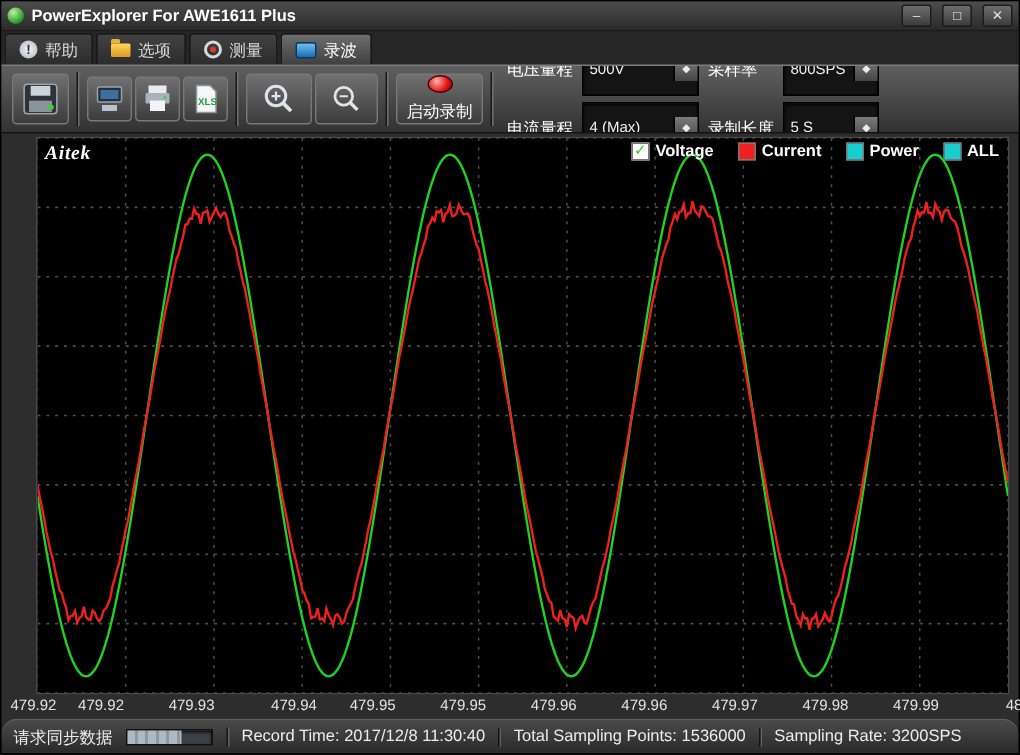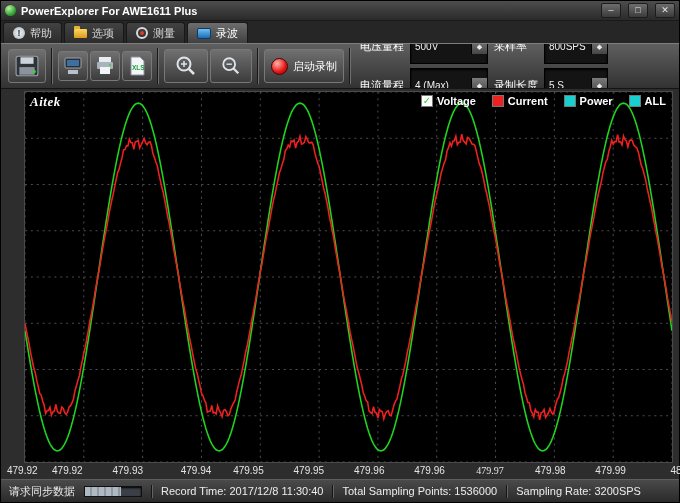--- a/index.html
+++ b/index.html
@@ -41,21 +41,21 @@
 
   
   .toolbar{height:44px;flex:0 0 44px;background:linear-gradient(#5f5f5f,#323232);
            border-top:1px solid #7d7d7d;border-bottom:1px solid #141414;
            display:flex;align-items:center;padding:0 4px;overflow:hidden;}
   .tgroup{display:flex;align-items:center;gap:2px;padding:0 3px;}
   .vsep{width:2px;height:36px;margin:0 2px;flex:0 0 2px;
         background:linear-gradient(90deg,#181818 50%,#707070 50%);}
   .tbtn{box-sizing:border-box;height:34px;border:1px solid #787878;border-radius:3px;
         background:linear-gradient(#707070,#3c3c3c);display:flex;align-items:center;
-        justify-content:center;gap:5px;padding:0 6px;color:#fff;font-size:11px;white-space:nowrap;}
+        justify-content:center;gap:5px;padding:0 6px;color:#fff;font-size:11px;white-space:nowrap;flex-direction:column;}
   .tbtn.small{height:30px;padding:0 4px;}
   .rec-dot{width:15px;height:15px;border-radius:50%;border:1px solid #4c0303;
            background:radial-gradient(circle at 35% 30%,#ffb3a6,#e31414 60%,#7e0606);}
   .pause-icon{box-sizing:border-box;width:15px;height:15px;border-radius:50%;background:#23282d;
               border:1px solid #9aa2aa;display:flex;align-items:center;justify-content:center;gap:2px;}
   .pause-icon i{display:block;width:3px;height:7px;background:#bfeef2;}
 
   
   .settings{display:grid;grid-template-columns:auto auto auto auto;gap:4px 6px;
             align-items:center;margin-left:7px;}
@@ -80,21 +80,21 @@
   .swatch.checked{background:#fff;font-size:10px;line-height:10px;text-align:center;font-weight:bold;}
 
   
   .xticks{height:16px;flex:0 0 16px;position:relative;margin-left:6px;width:676px;
           color:#e4e4e4;font-size:10px;overflow:hidden;}
   .xtick{position:absolute;top:2px;transform:translateX(-50%);white-space:nowrap;}
 
   
   .statusbar{height:22px;flex:0 0 22px;background:linear-gradient(#4a4a4a,#2a2a2a);
              border-top:1px solid #5f5f5f;display:flex;align-items:center;gap:9px;
-             padding:0 8px;color:#ececec;font-size:11px;white-space:nowrap;}
+             padding:0 8px;color:#ececec;font-size:11px;white-space:nowrap;border-radius:11px;}
   .progress{box-sizing:border-box;width:58px;height:11px;border:1px solid #101010;
             background:#3b4046;box-shadow:inset 0 1px 2px #000;}
   .progress-fill{height:100%;width:65%;
             background:repeating-linear-gradient(90deg,#aeb9c2 0 5px,#8d98a2 5px 7px);}
   .ssep{width:1px;height:13px;background:#151515;box-shadow:1px 0 0 #636363;flex:0 0 1px;}
 </style>
 </head>
 <body>
 
 <div class="window">
@@ -271,21 +271,21 @@
 
   <div class="xticks">
       <span class="xtick" style="left: 0px; transform: none;">479.92</span>
       <span class="xtick" style="left: 60.3636px;">479.92</span>
       <span class="xtick" style="left: 120.727px;">479.93</span>
       <span class="xtick" style="left: 189px;">479.94</span>
       <span class="xtick" style="left: 241.455px;">479.95</span>
       <span class="xtick" style="left: 301.818px;">479.95</span>
       <span class="xtick" style="left: 362.182px;">479.96</span>
       <span class="xtick" style="left: 422.545px;">479.96</span>
-      <span class="xtick" style="left: 482.909px; font-family: Liberation Serif, serif;">479.97</span>
+      <span class="xtick" style="left: 482.909px;">479.97</span>
       <span class="xtick" style="left: 543.273px;">479.98</span>
       <span class="xtick" style="left: 603.636px;">479.99</span>
       <span class="xtick" style="left: 669px;">48</span>
     </div>
 
   <div class="statusbar">
     <span>请求同步数据</span>
     <div class="progress">
       <div class="progress-fill"></div>
     </div>

